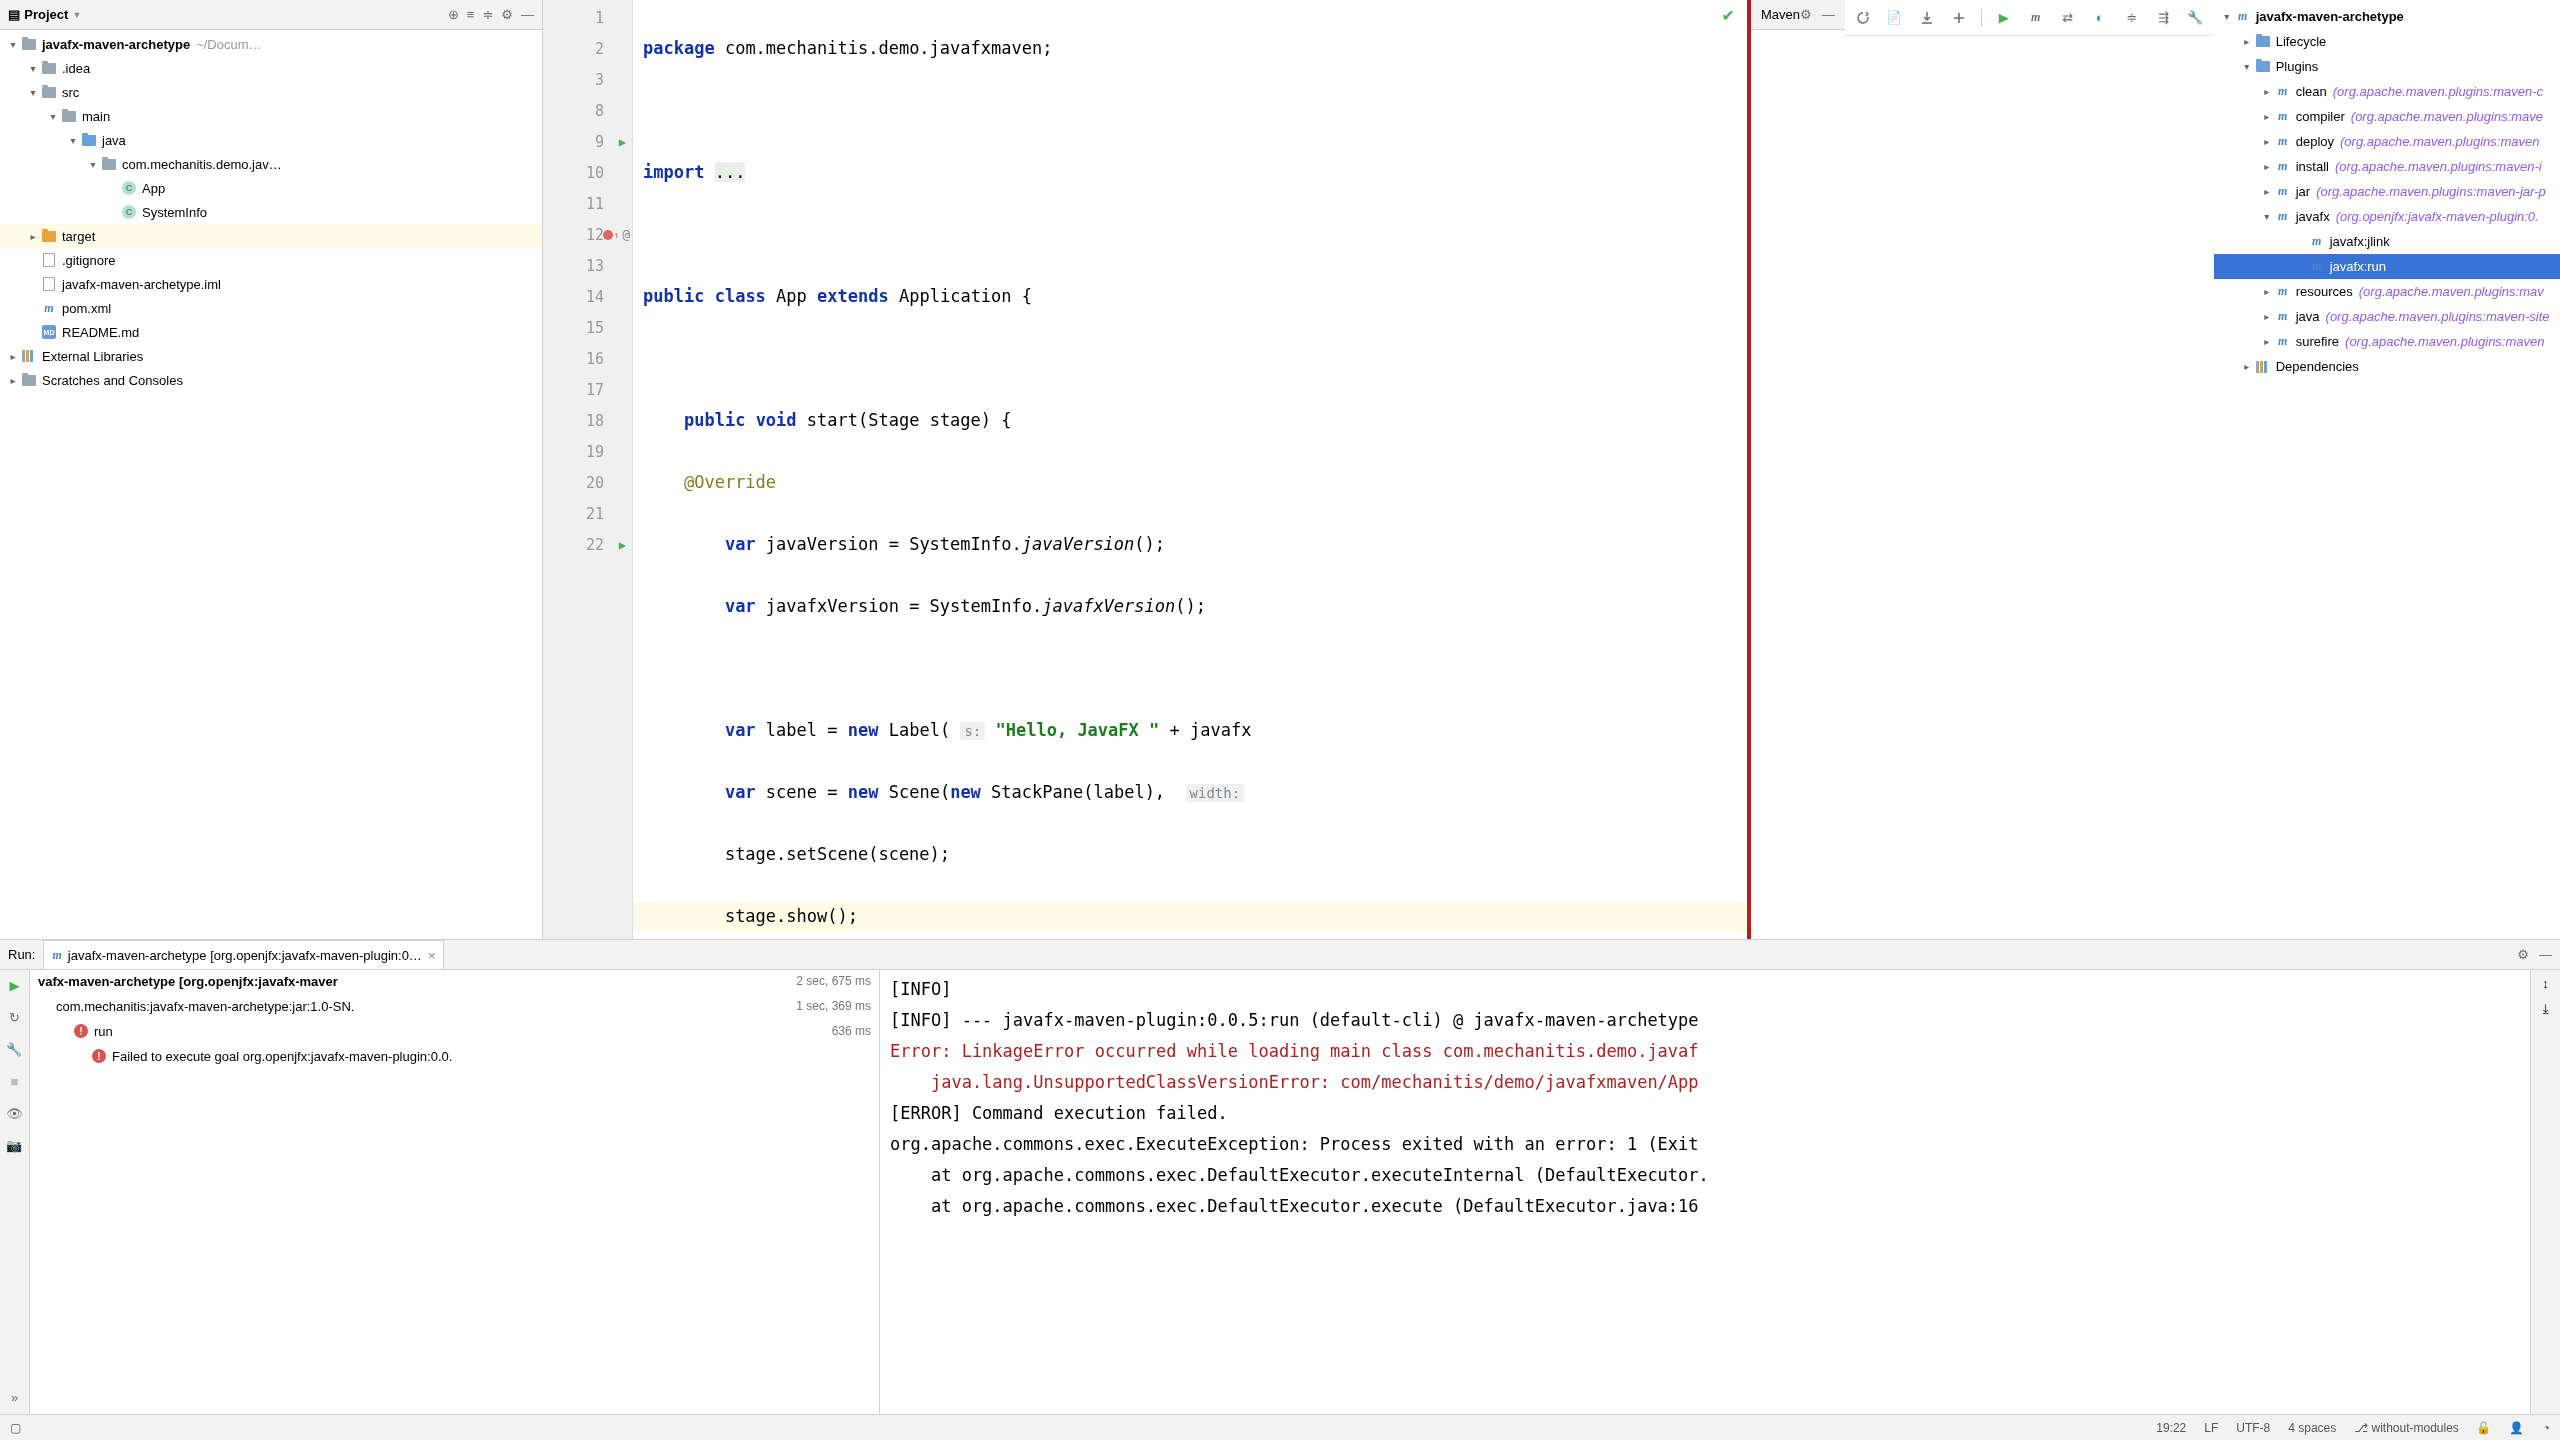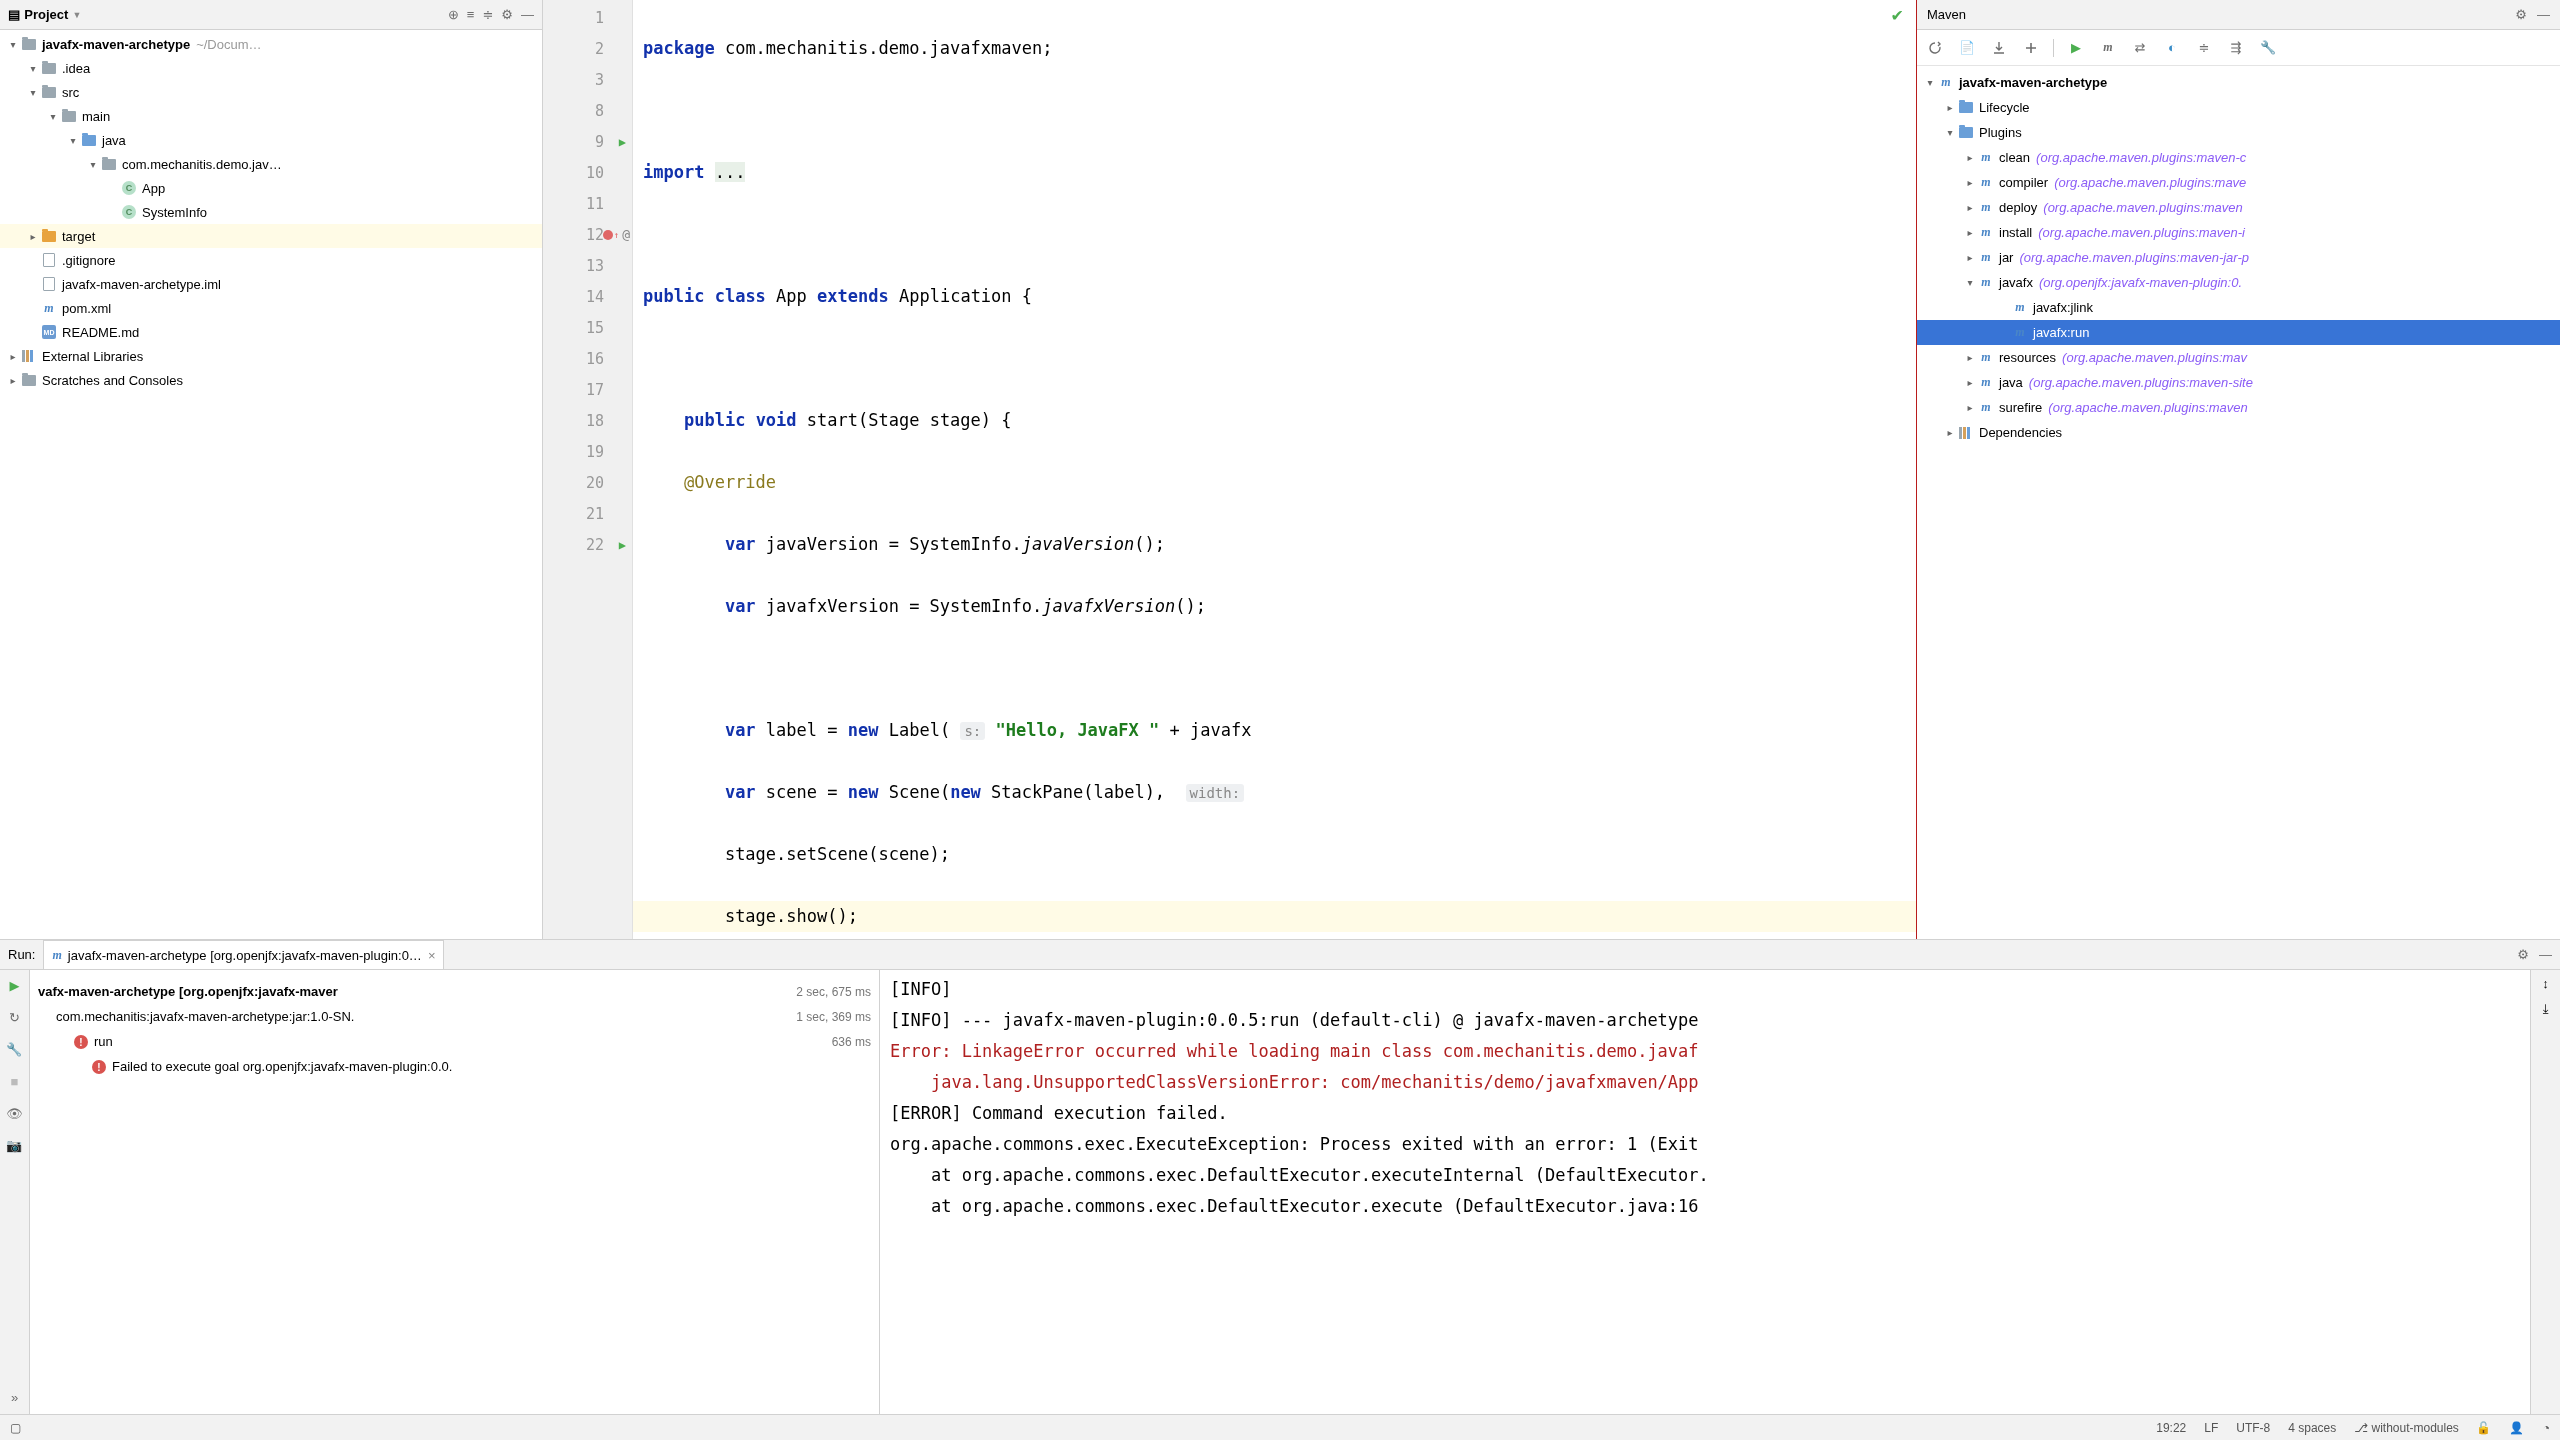--- a/index.html
+++ b/index.html
@@ -50,41 +50,41 @@
 .code-line.hl { background: #fffbe6; }
 .kw { color: #1232ac; font-weight: 700; }
 .ann { color: #8a7a1f; }
 .str { color: #1e7c1e; font-weight: 600; }
 .it { font-style: italic; }
 .param-hint { background: #eef0f2; color: #888; padding: 1px 4px; border-radius: 3px; font-size: 14px; }
 .fold-bg { background: #e8f0e8; }
 .editor .check { position: absolute; top: 6px; right: 12px; color: #4caf50; font-size: 16px; }
 
 
-.maven-panel { width: 644px; background: #fff; border-left: 1px solid #b91c1c; display: flex; flex-direction: column; }
+.maven-panel { width: 813px; background: #fff; border-left: 4px solid #b91c1c; display: flex; flex-direction: row; }
 .maven-header { display: flex; align-items: center; height: 30px; padding: 0 10px; border-bottom: 1px solid #d1d1d1; background: #f2f2f2; justify-content: space-between; }
 .maven-toolbar { display: flex; align-items: center; height: 36px; padding: 0 8px; gap: 12px; border-bottom: 1px solid #e4e4e4; }
 .maven-toolbar .tbtn { width: 20px; height: 20px; display: flex; align-items: center; justify-content: center; color: #6e6e6e; cursor: pointer; }
 .maven-tree { flex: 1; overflow: auto; padding-top: 4px; }
 .maven-tree .tree-row { height: 25px; }
 .maven-tree .tree-row.selected { background: #3874d6; color: #fff; align-items: center; }
 .maven-tree .tree-row .hint { color: #8b5cf6; margin-left: 6px; font-style: italic; }
 
 
 .run-panel { height: 475px; display: flex; flex-direction: column; border-top: 1px solid #d1d1d1; background: #fff; }
 .run-tabbar { display: flex; align-items: center; height: 30px; background: #f2f2f2; border-bottom: 1px solid #d1d1d1; padding: 0 8px; }
 .run-tabbar .run-label { font-weight: 400; margin-right: 8px; text-align: center; }
 .run-tabbar .tab { display: flex; align-items: center; gap: 6px; padding: 0 8px; height: 100%; background: #fff; border: 1px solid #d1d1d1; border-bottom: none; }
 .run-tabbar .close-x { color: #888; cursor: pointer; }
 .run-tabbar .spacer { flex: 1; }
 .run-body { flex: 1; display: flex; min-height: 0; }
 .run-side { width: 30px; background: #f2f2f2; border-right: 1px solid #d1d1d1; display: flex; flex-direction: column; align-items: center; padding-top: 6px; gap: 14px; }
 .run-side .sbtn { width: 18px; height: 18px; color: #6e6e6e; display: flex; align-items: center; justify-content: center; cursor: pointer; }
 .run-tree { width: 850px; border-right: 1px solid #d1d1d1; overflow: hidden; padding-top: 4px; }
-.run-tree-row { display: flex; align-items: flex-end; height: 25px; padding: 0 8px; }
+.run-tree-row { display: flex; align-items: flex-start; height: 25px; padding: 0 8px; }
 .run-tree-row .time { margin-left: auto; color: #777; font-size: 12px; }
 .run-tree-row .err-icon { width: 14px; height: 14px; border-radius: 50%; background: #d9534f; color: #fff; font-size: 10px; display: flex; align-items: center; justify-content: center; margin-right: 6px; font-weight: bold; }
 .run-console { flex: 1; font-family: "Menlo", monospace; font-size: 17px; line-height: 31px; padding: 4px 10px; overflow: hidden; white-space: pre; }
 .run-console .err { color: #b02020; }
 .run-right { width: 30px; background: #f2f2f2; border-left: 1px solid #d1d1d1; display: flex; flex-direction: column; align-items: center; padding-top: 6px; gap: 10px; }
 
 
 .statusbar { height: 26px; background: #f2f2f2; border-top: 1px solid #d1d1d1; display: flex; align-items: center; padding: 0 10px; gap: 18px; font-size: 12px; color: #555; }
 .statusbar .spacer { flex: 1; }
 

